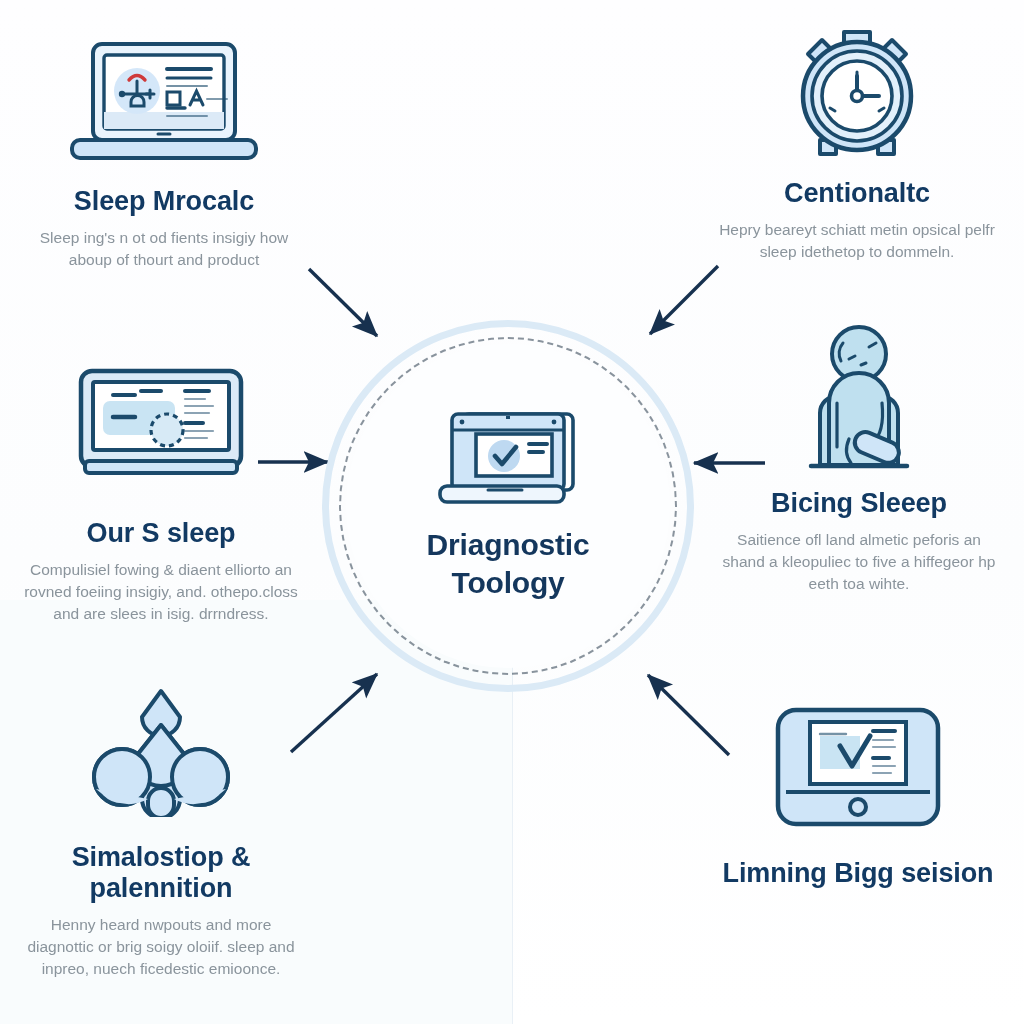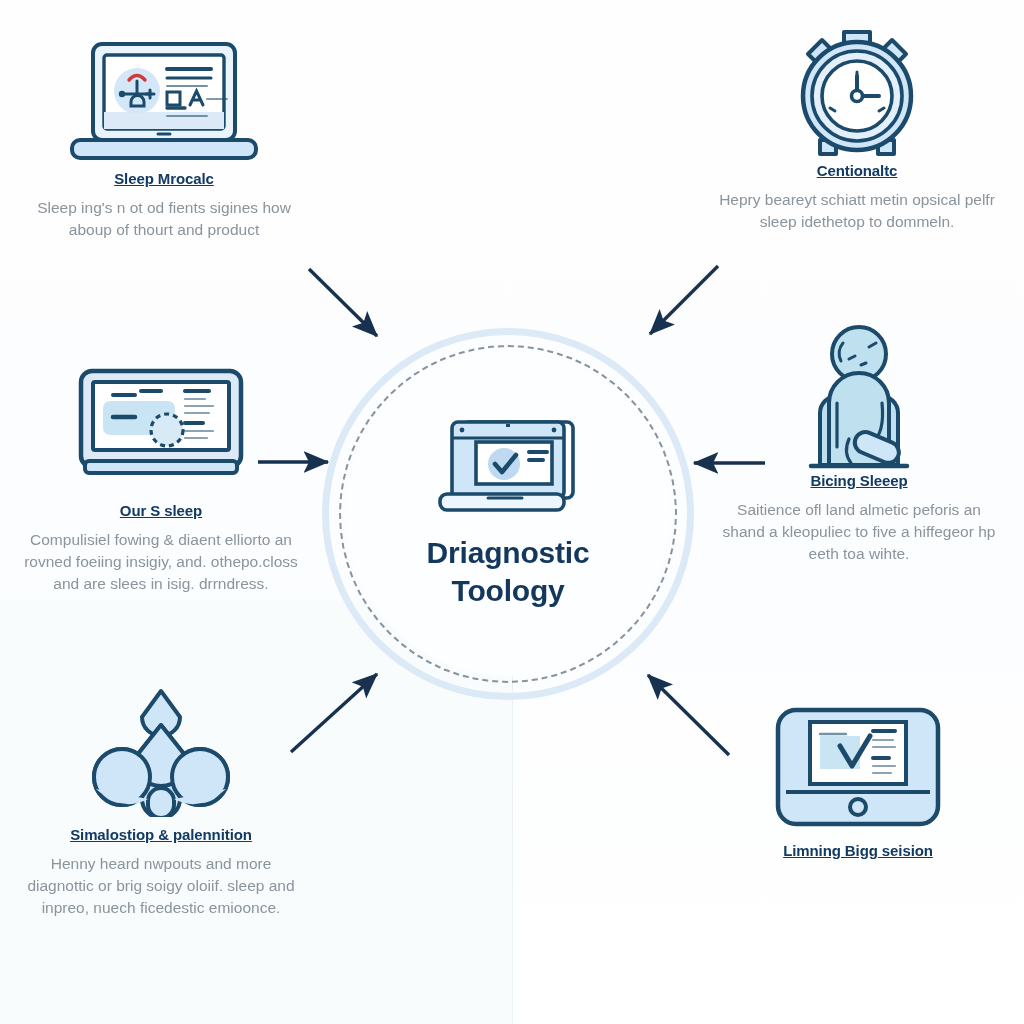--- a/index.html
+++ b/index.html
@@ -47,25 +47,24 @@
   }
   .node .icon-wrap {
     display: flex;
     align-items: center;
     justify-content: center;
     height: 150px;
   }
   .node-title {
     color: #123a63;
     font-weight: bold;
-    font-size: 15px;
+    font-size: 27px;
     letter-spacing: -0.1px;
-    margin: 0 0 10px 0;
+    margin: 16px 0 10px 0;
     line-height: 1.15;
-    text-decoration: underline;
   }
   .node-desc {
     color: #8a949c;
     font-size: 15.5px;
     line-height: 1.42;
     margin: 0;
     padding: 0 8px;
   }
 
   #node-top-left    { left: 14px;  top: 30px;  width: 300px; }
@@ -75,21 +74,21 @@
   #node-bot-left    { left: 8px;   top: 676px; width: 306px; }
   #node-bot-right   { left: 706px; top: 692px; width: 304px; }
 
   #node-top-left .icon-wrap,
   #node-top-right .icon-wrap { height: 140px; }
 
   
   #hub {
     position: absolute;
     left: 322px;
-    top: 328px;
+    top: 320px;
     width: 372px;
     height: 372px;
   }
   .hub-ring-outer {
     position: absolute;
     inset: 0;
     border-radius: 50%;
     border: 7px solid #dbeaf6;
     box-sizing: border-box;
   }
@@ -174,21 +173,21 @@
           <path d="M101 78 h40" stroke-width="2" opacity=".55"></path>
         </g>
         <rect x="101" y="54" width="13" height="13" fill="none" stroke="#1b4a6b" stroke-width="3"></rect>
         <path d="M124 67 l6.5 -14 l6.5 14 M126.5 62 h8" fill="none" stroke="#1b4a6b" stroke-width="3" stroke-linecap="round"></path>
         <path d="M141 61 h20" stroke="#1b4a6b" stroke-width="2" opacity=".55" stroke-linecap="round"></path>
         <rect x="6" y="102" width="184" height="18" rx="8" fill="#cfe5f8" stroke="#1b4a6b" stroke-width="4"></rect>
         <path d="M92 96 h12" stroke="#1b4a6b" stroke-width="3" stroke-linecap="round"></path>
       </svg>
     </div>
     <p class="node-title">Sleep Mrocalc</p>
-    <p class="node-desc">Sleep ing's n ot od fients sigines how aboup of thourt and product</p>
+    <p class="node-desc">Sleep ing's n ot od fients insigiy how aboup of thourt and product</p>
   </div>
 
   <div class="node" id="node-mid-left">
     <div class="icon-wrap">
       <svg width="178" height="124" viewBox="0 0 178 124">
         <rect x="9" y="6" width="160" height="96" rx="11" fill="#dceaf7" stroke="#1b4a6b" stroke-width="4.5"></rect>
         <rect x="21" y="17" width="136" height="68" rx="2" fill="#ffffff" stroke="#1b4a6b" stroke-width="4"></rect>
         <rect x="31" y="36" width="72" height="34" rx="7" fill="#c9e4f3"></rect>
         <g stroke="#1b4a6b" stroke-linecap="round">
           <path d="M41 30 h22" stroke-width="4"></path>

